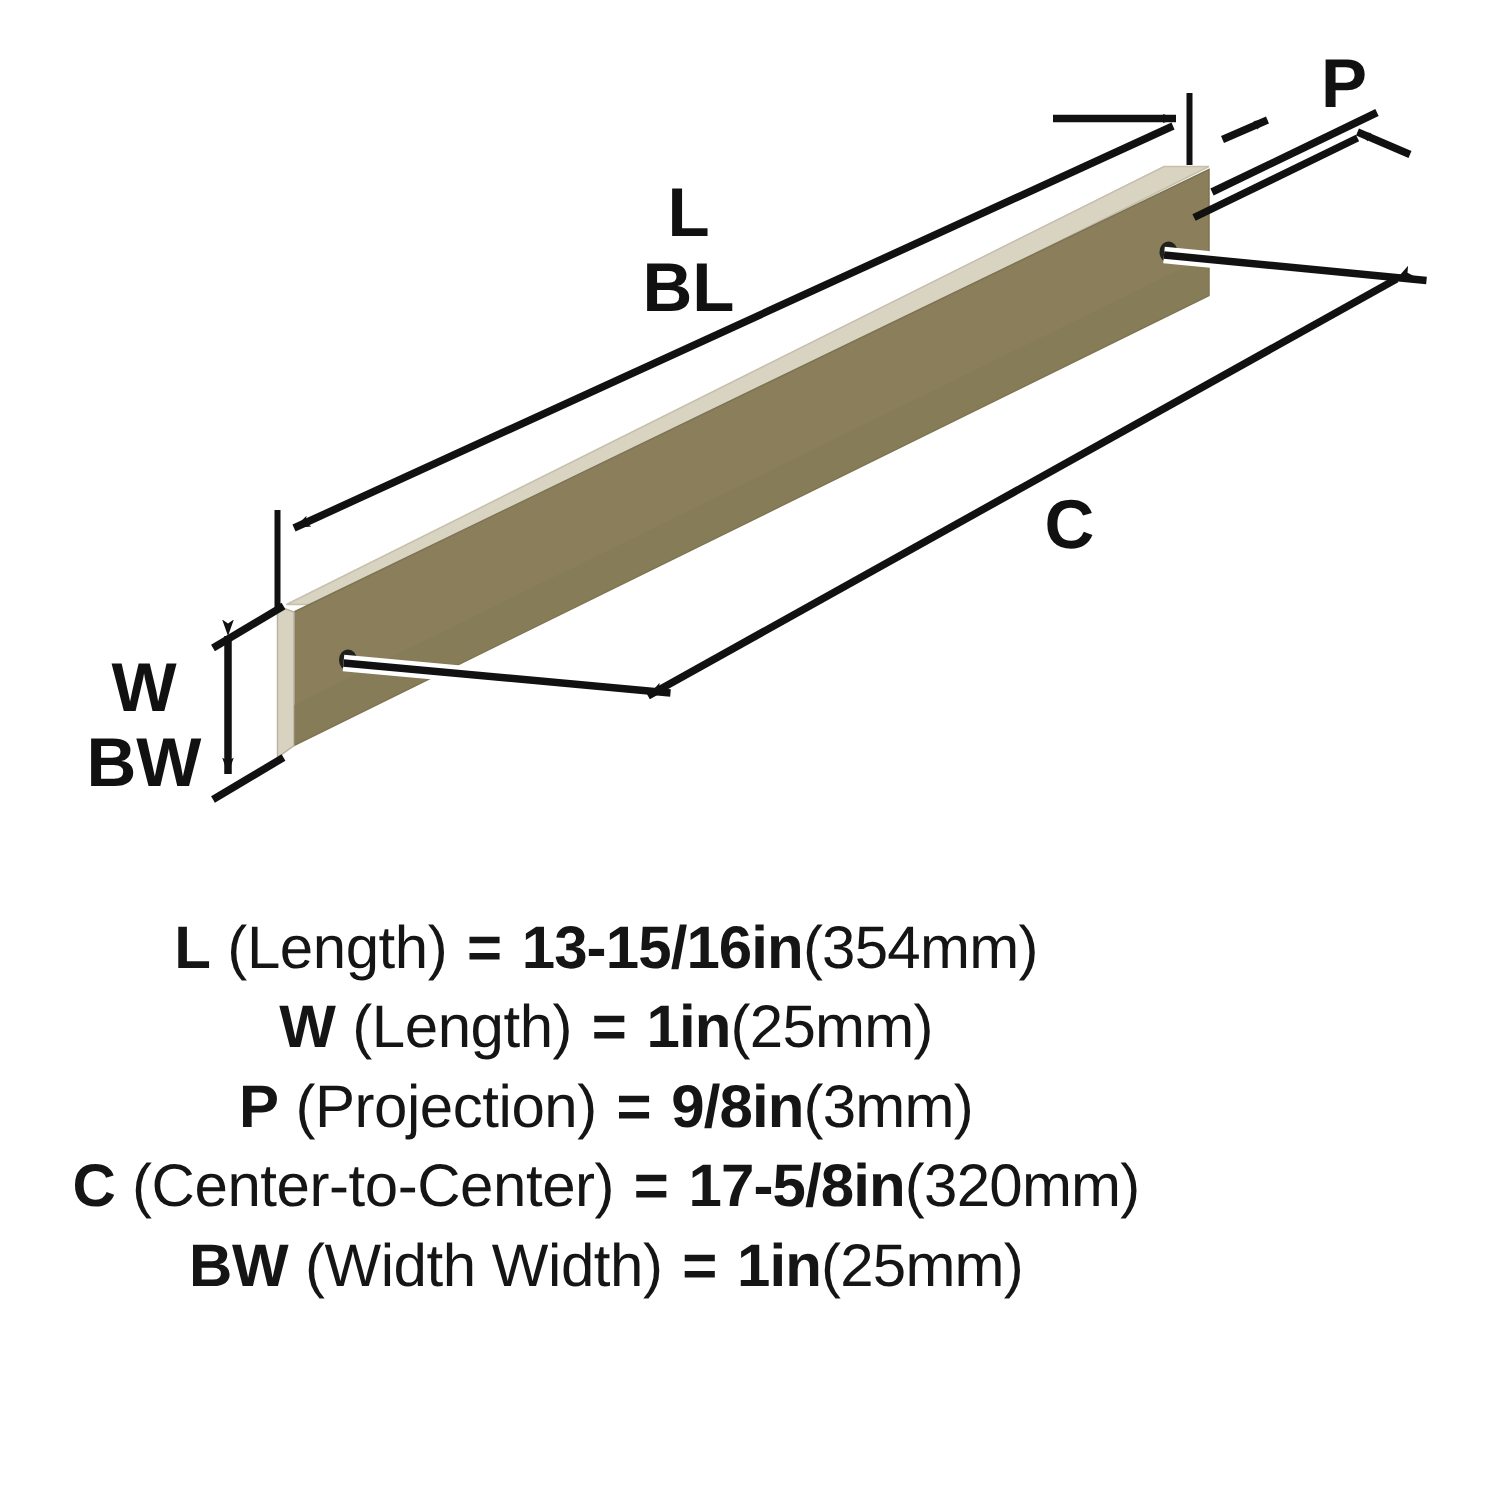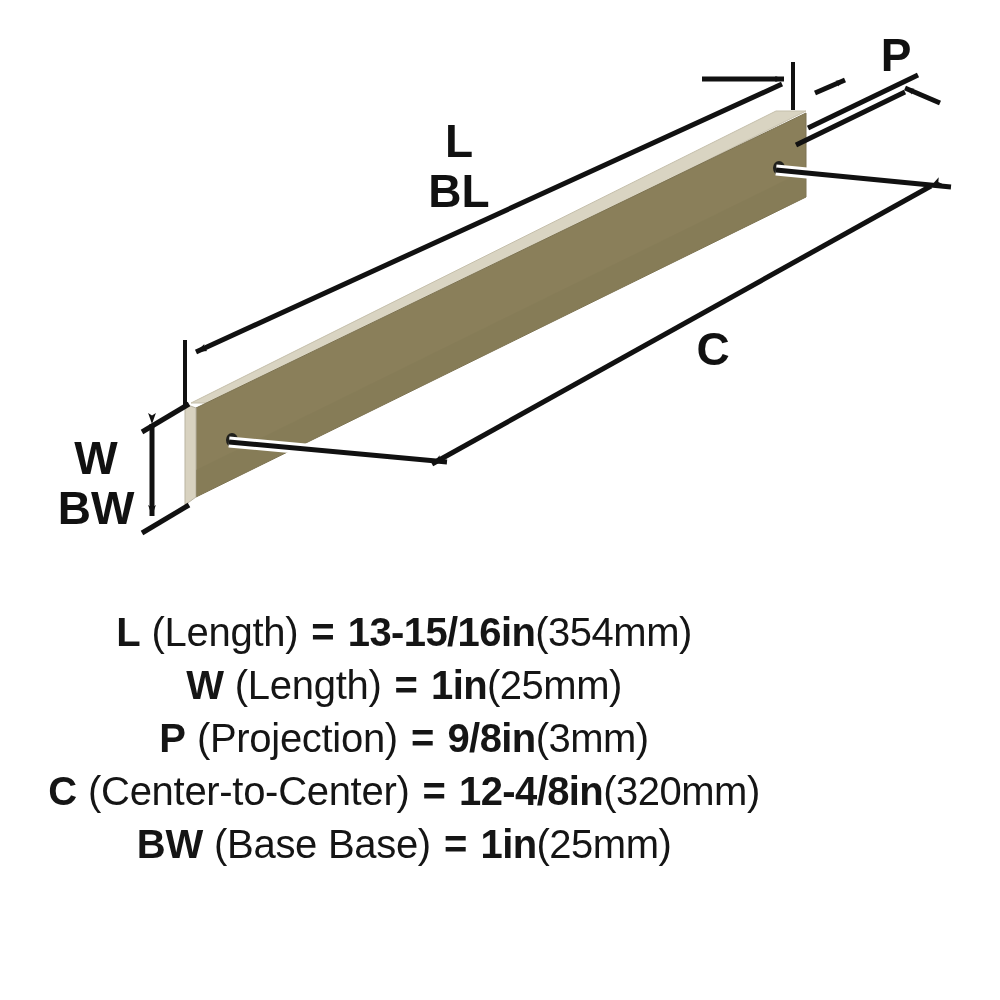--- a/index.html
+++ b/index.html
@@ -188,25 +188,25 @@
       <span class="spec-sym">P</span>
       <span class="spec-name">(Projection)</span>
       <span class="spec-eq">=</span>
       <span class="spec-imperial">9/8in</span><span class="spec-metric">(3mm)</span>
     </div>
 
     <div class="spec-row">
       <span class="spec-sym">C</span>
       <span class="spec-name">(Center-to-Center)</span>
       <span class="spec-eq">=</span>
-      <span class="spec-imperial">12-4/8in</span><span class="spec-metric">(320mm)</span>
+      <span class="spec-imperial">17-5/8in</span><span class="spec-metric">(320mm)</span>
     </div>
 
 
     <div class="spec-row">
       <span class="spec-sym">BW</span>
-      <span class="spec-name">(Base Base)</span>
+      <span class="spec-name">(Width Width)</span>
       <span class="spec-eq">=</span>
       <span class="spec-imperial">1in</span><span class="spec-metric">(25mm)</span>
     </div>
 
   </div>
 </div>
 
 </body></html>

